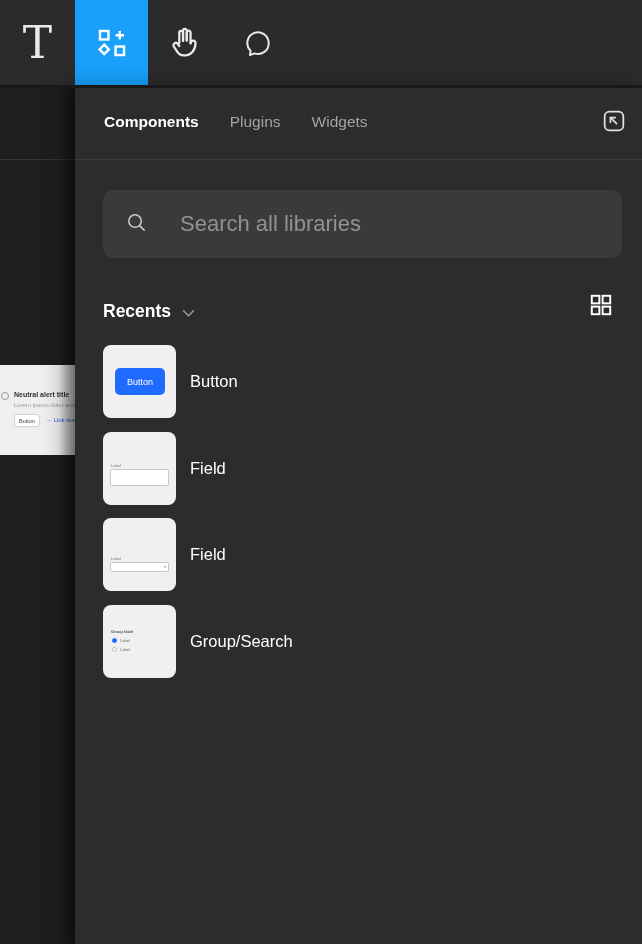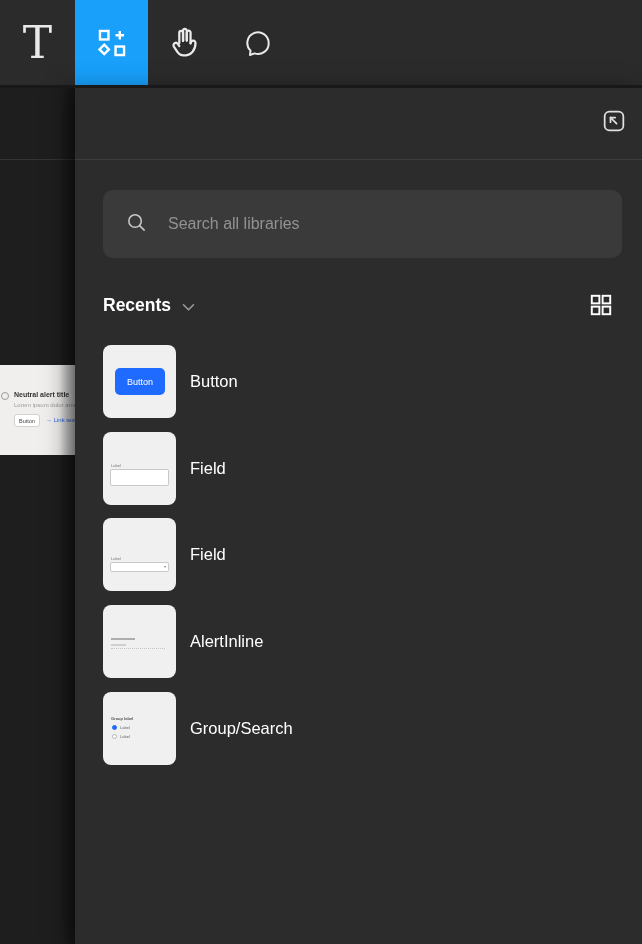--- a/index.html
+++ b/index.html
@@ -29,24 +29,24 @@
 
   
   .panel { position:absolute; left:75px; top:88px; width:567px; height:856px; background:#2c2c2c; box-shadow:-10px 0 22px rgba(0,0,0,0.35); }
   .tabs { position:absolute; left:29px; top:0; height:68px; display:flex; align-items:center; gap:31px; }
   .tab { font-size:15.5px; color:#a3a3a3; cursor:pointer; white-space:nowrap; }
   .tab.active { color:#ffffff; font-weight:700; }
   .detach-btn { position:absolute; right:12px; top:19px; width:32px; height:32px; display:flex; align-items:center; justify-content:center; cursor:pointer; }
   .panel-divider { position:absolute; left:0; top:71px; width:567px; height:1px; background:#3d3d3d; }
 
   .searchbox { position:absolute; left:28px; top:102px; width:519px; height:68px; background:#3a3a3a; border-radius:10px; display:flex; align-items:center; padding:0 22px; gap:20px; }
-  .searchbox input { flex:1; background:transparent; border:none; outline:none; font-size:16px; color:#e6e6e6; font-family:"Liberation Sans",sans-serif; }
+  .searchbox input { flex:1; background:transparent; border:none; outline:none; font-size:22px; color:#e6e6e6; font-family:"Liberation Sans",sans-serif;margin-left:12px; }
   .searchbox input::placeholder { color:#929292; }
 
-  .recents-row { position:absolute; left:28px; top:200px; width:519px; height:34px; display:flex; align-items:center; }
+  .recents-row { position:absolute; left:28px; top:200px; width:519px; height:34px; display:flex; align-items:flex-end; }
   .recents-title { font-size:17.5px; font-weight:700; color:#ffffff; }
   .recents-chevron { margin-left:11px; margin-top:3px; cursor:pointer; }
   .grid-btn { position:absolute; right:7px; top:3px; width:28px; height:28px; display:flex; align-items:center; justify-content:center; cursor:pointer; }
 
   .item-list { position:absolute; left:28px; top:257px; width:519px; }
   .item-row { display:flex; align-items:center; height:73px; margin-bottom:13.7px; cursor:pointer; }
   .thumb { position:relative; width:73px; height:73px; background:#f0f0f0; border-radius:8px; flex:0 0 auto; overflow:hidden; }
   .item-label { margin-left:14px; font-size:16.5px; color:#ffffff; white-space:nowrap; }
 
   
@@ -124,20 +124,25 @@
       <div class="alert-title">Neutral alert title</div>
       <div class="alert-body">Lorem ipsum dolor amet consec</div>
       <div class="alert-btn">Button</div>
       <div class="alert-link">→ Link text</div>
     </div>
     <div class="edge-shade"></div>
   </div>
 
   <div class="panel">
 
+    <div class="tabs">
+      <span class="tab active">Components</span>
+      <span class="tab">Plugins</span>
+      <span class="tab">Widgets</span>
+    </div>
 
     <div class="detach-btn">
       <span>
         <svg width="28" height="28" viewBox="0 0 24 24" fill="none" stroke="#e0e0e0" stroke-width="1.5" stroke-linecap="round" stroke-linejoin="round">
           <rect x="4" y="4" width="16" height="16" rx="4"></rect>
           <path d="M14.2 14.2 9 9"></path>
           <path d="M9 13V9h4"></path>
         </svg>
       </span>
     </div>
@@ -192,28 +197,20 @@
       <div class="item-row">
         <div class="thumb">
           <div class="t-field-label" style="top:38px;">Label</div>
           <div class="t-input" style="top:44px; height:10px;">
             <span class="sel-caret">▾</span>
           </div>
         </div>
         <span class="item-label">Field</span>
       </div>
 
-      <div class="item-row">
-        <div class="thumb">
-          <div class="t-line" style="left:8px; top:33px; width:24px;"></div>
-          <div class="t-line light" style="left:8px; top:39px; width:15px;"></div>
-          <div class="t-dotted" style="left:8px; top:43px; width:54px;"></div>
-        </div>
-        <span class="item-label">AlertInline</span>
-      </div>
 
 
       <div class="item-row">
         <div class="thumb">
           <div class="t-group-label">Group label</div>
           <div class="t-radio-row" style="top:33px;">
             <span class="t-radio on"></span>
             <span class="t-radio-text">Label</span>
           </div>
           <div class="t-radio-row" style="top:42px;">

